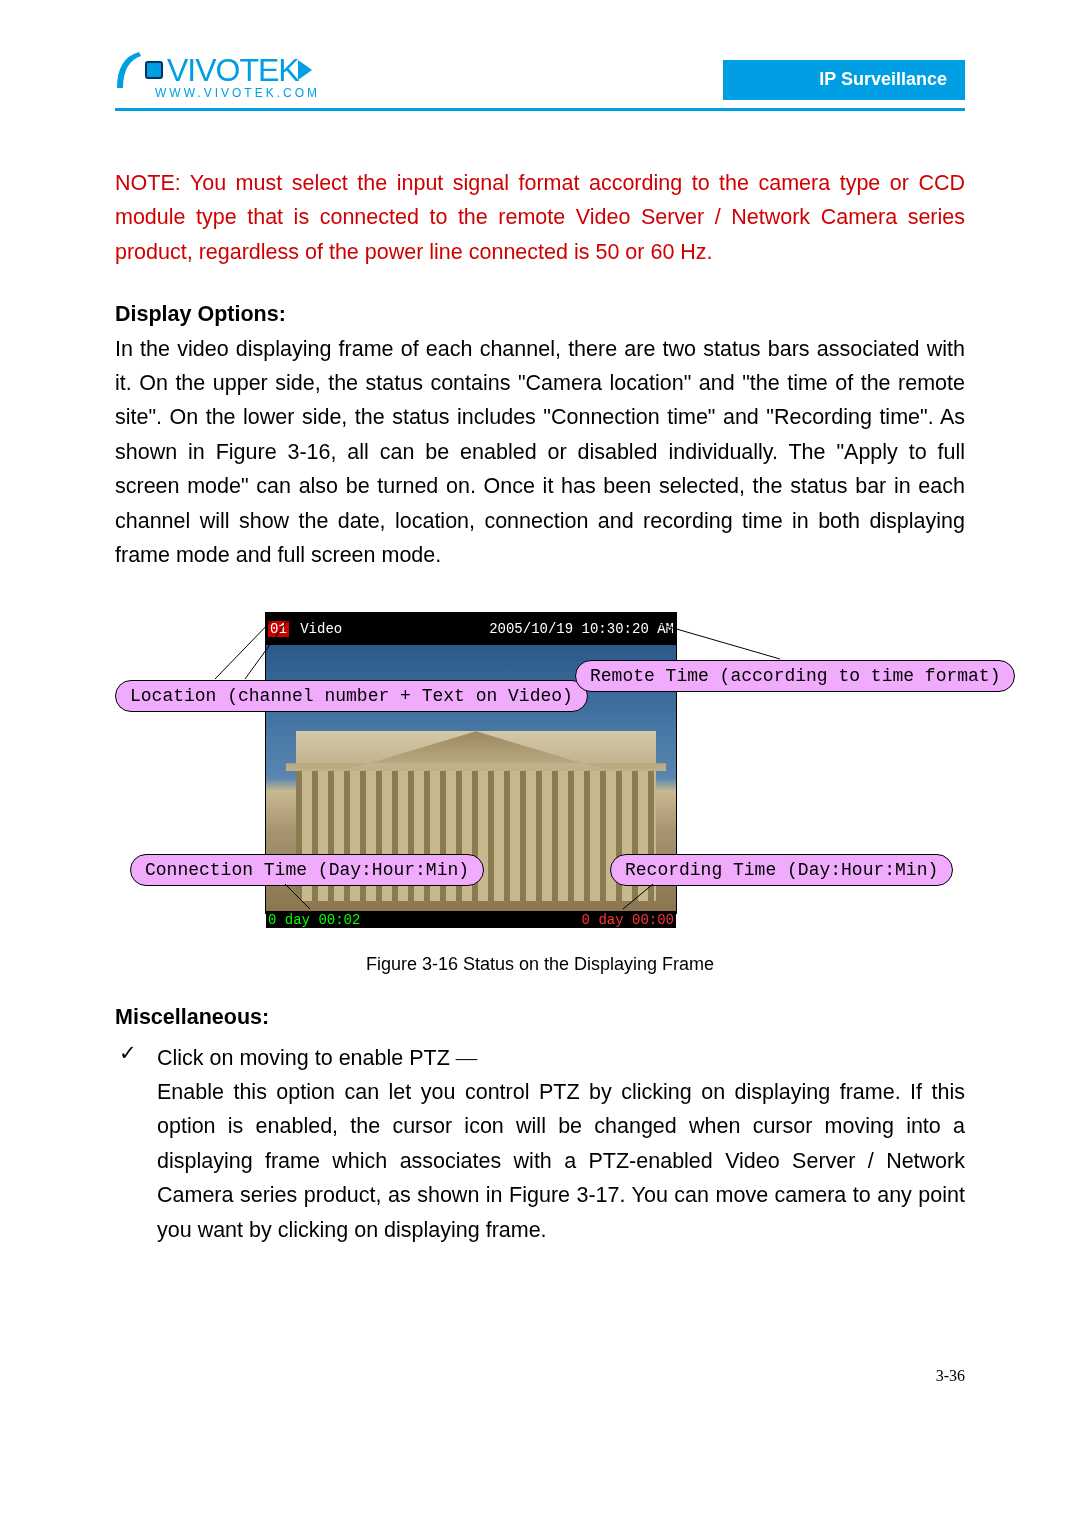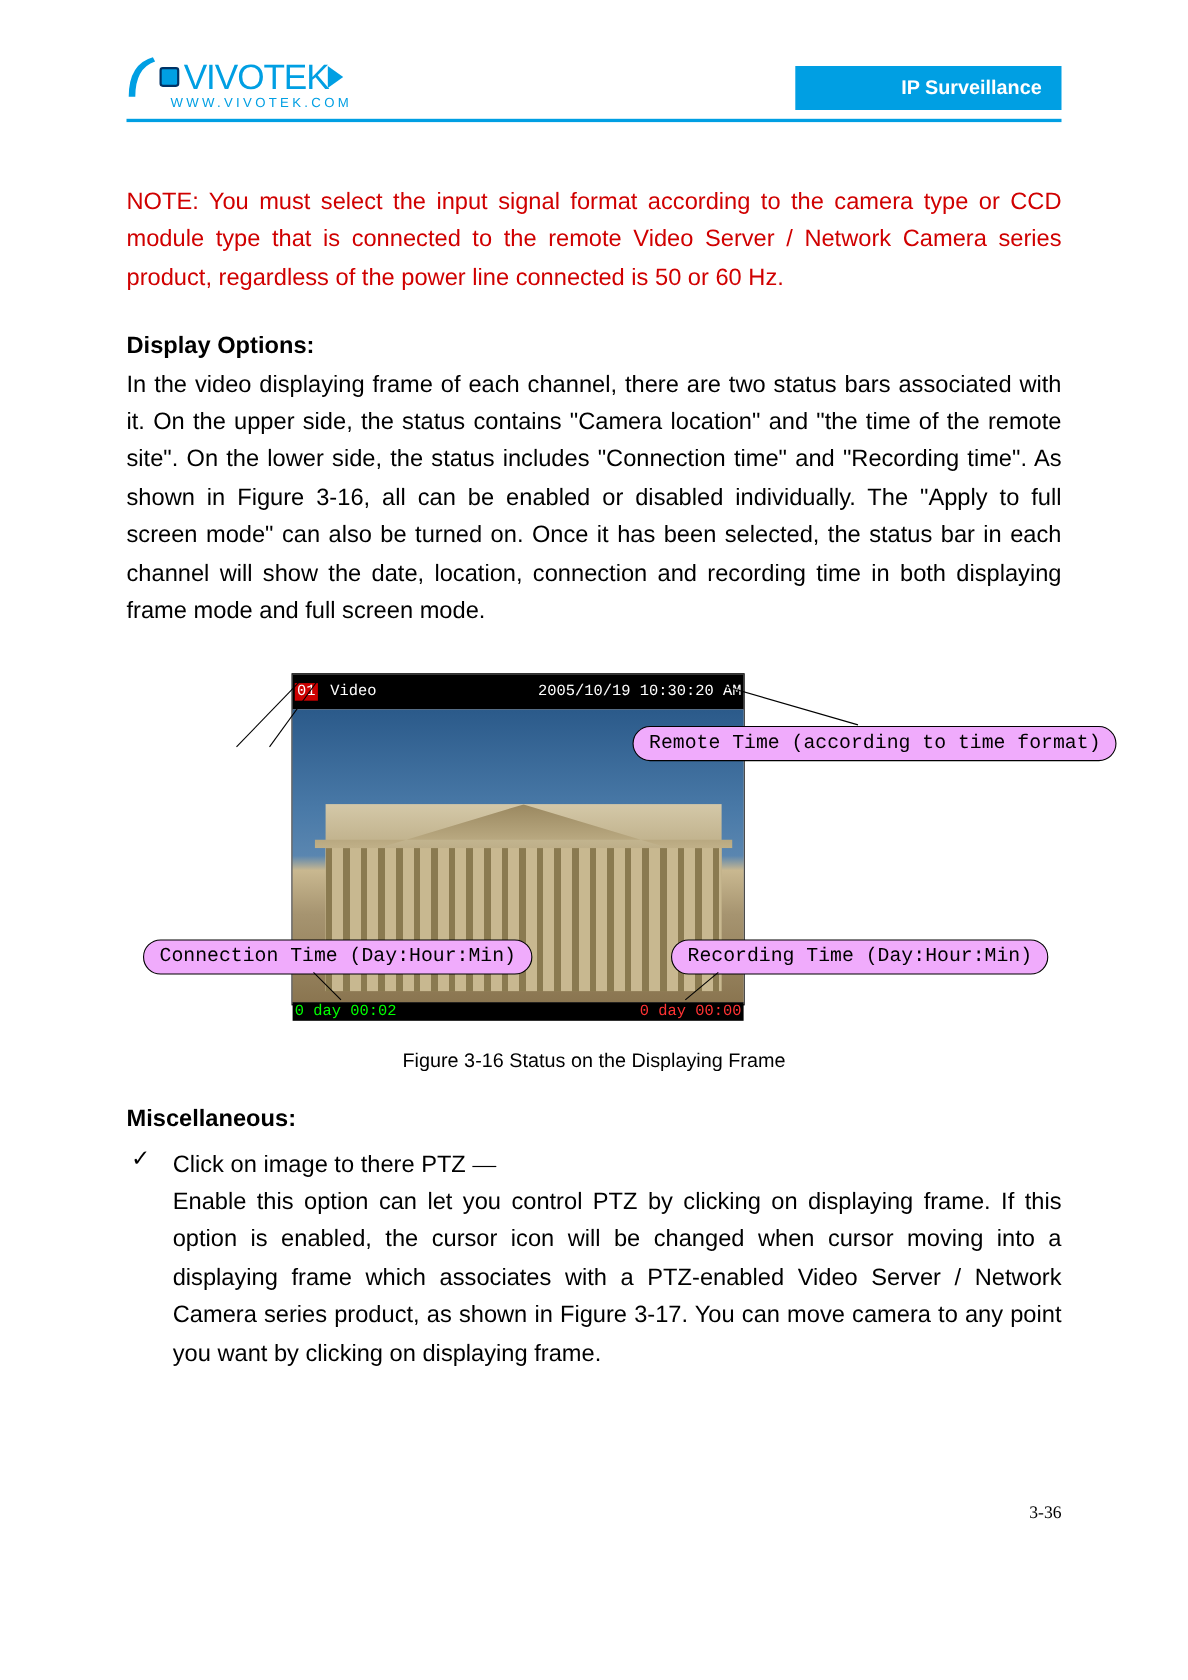--- a/index.html
+++ b/index.html
@@ -80,20 +80,21 @@
         <div class="building"></div>
         <div class="columns"></div>
         <div class="roof"></div>
       </div>
       <div class="status-bottom">
         <span class="conn-time">0 day  00:02</span>
         <span class="rec-time">0 day  00:00</span>
       </div>
     </div>
 
+    <div class="callout" style="left:0px;top:73px">Location (channel number + Text on Video)</div>
     <svg class="conn-line" style="left:100px;top:10px;width:70px;height:70px">
         <line x1="0" y1="62" x2="60" y2="0" stroke="#000" stroke-width="1"></line>
       </svg>
     <svg class="conn-line" style="left:130px;top:10px;width:70px;height:70px">
         <line x1="0" y1="62" x2="45" y2="0" stroke="#000" stroke-width="1"></line>
       </svg>
 
     <div class="callout" style="left:460px;top:53px">Remote Time (according to time format)</div>
     <svg class="conn-line" style="left:520px;top:10px;width:160px;height:50px">
         <line x1="0" y1="0" x2="145" y2="42" stroke="#000" stroke-width="1"></line>
@@ -112,21 +113,21 @@
   </div>
 
   <div class="caption">Figure 3-16 Status on the Displaying Frame</div>
 
   <div class="body-text heading">Miscellaneous:</div>
 
   <div class="check-list">
     <div class="check-item">
       <div class="check-mark">✓</div>
       <div class="check-text">
-        <span>Click on image to there PTZ</span>
+        <span>Click on moving to enable PTZ</span>
         <span class="dash">—</span><br>
         <span>Enable this option can let you control PTZ by clicking on displaying frame. If this option is enabled, the cursor icon will be changed when cursor moving into a displaying frame which associates with a PTZ-enabled Video Server / Network Camera series product, as shown in Figure 3-17. You can move camera to any point you want by clicking on displaying frame.</span>
       </div>
     </div>
   </div>
 
   <div class="pgnum">3-36</div>
 
 </div>
 

